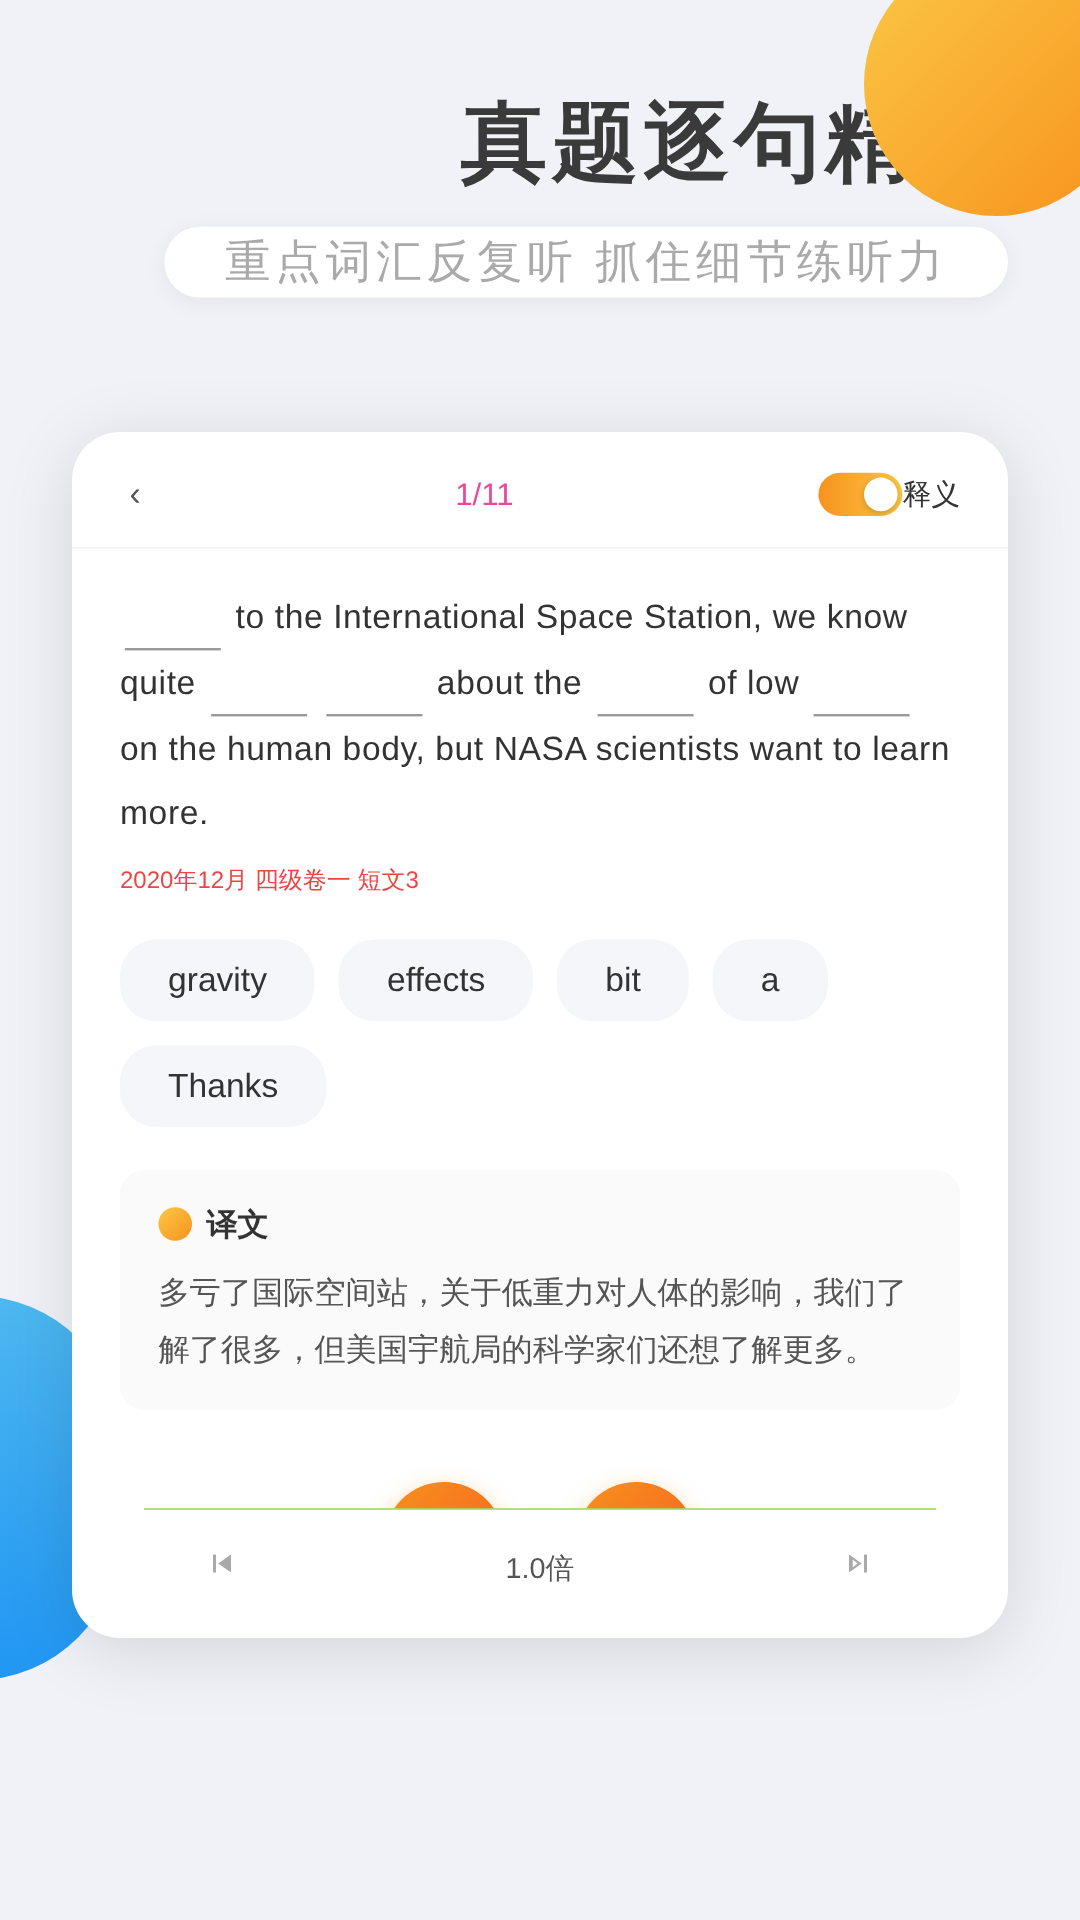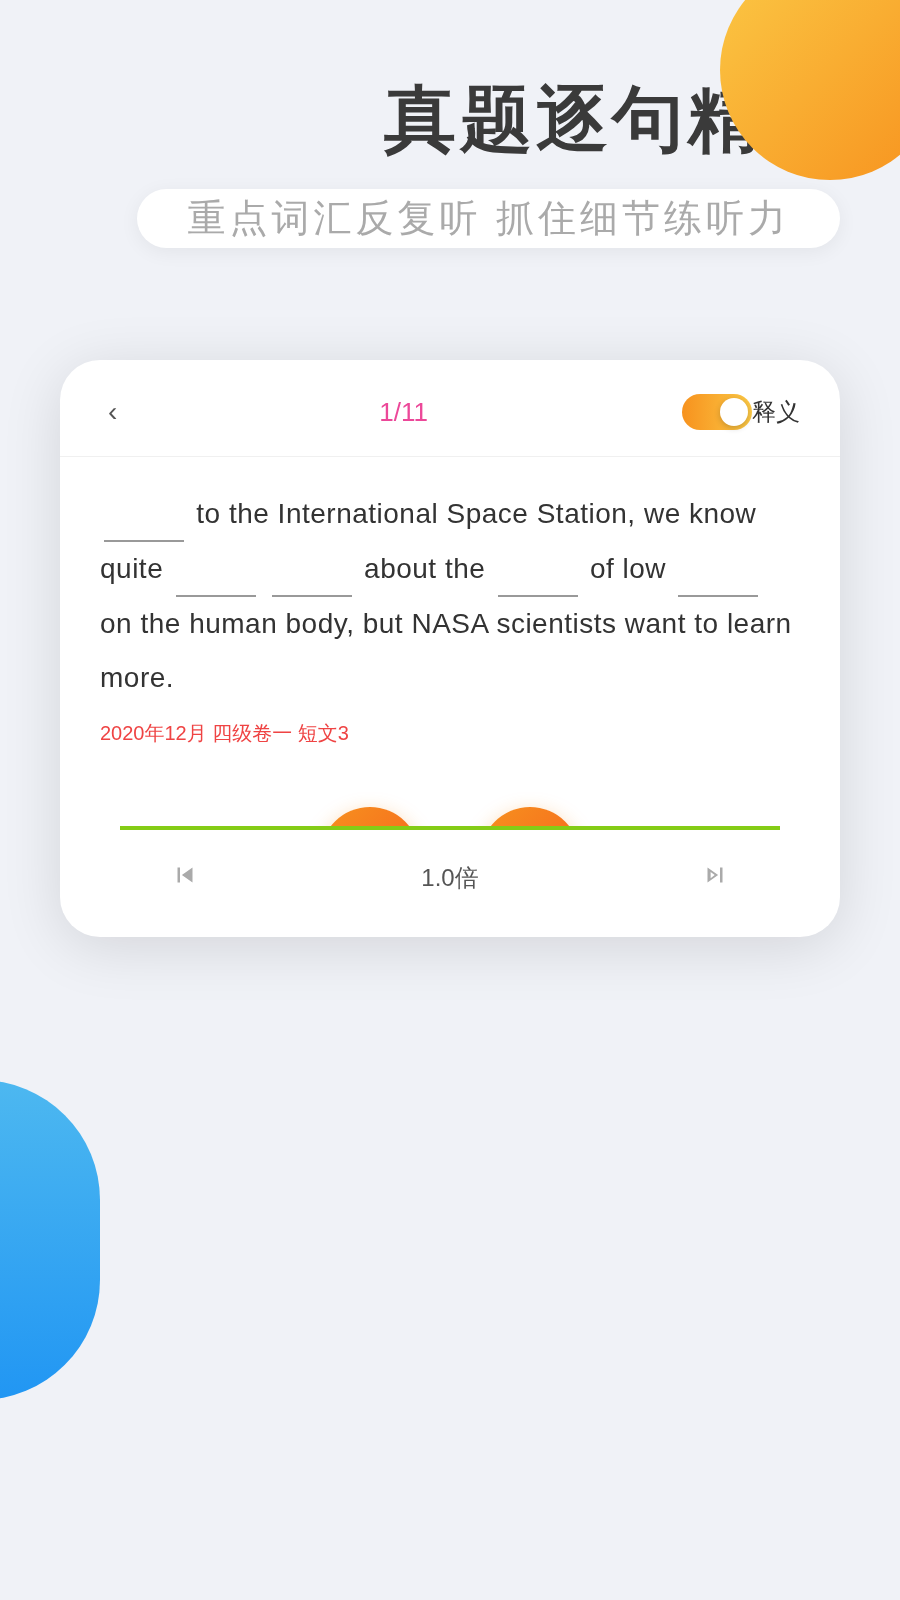--- a/index.html
+++ b/index.html
@@ -232,21 +232,21 @@
       fill: white;
     }
 
     
     .bottom-bar {
       position: absolute;
       bottom: 0;
       left: 60px;
       right: 60px;
       background: white;
-      border-top: 4px solid #84cc16;
+      border-top: 1px solid #84cc16;
       display: flex;
       align-items: center;
       justify-content: space-between;
       padding: 20px 40px 30px 40px;
     }
 
     .nav-btn {
       font-size: 28px;
       color: #aaa;
       cursor: pointer;
@@ -293,21 +293,35 @@
       <span class="blank">&nbsp;</span>
       about the
       <span class="blank">&nbsp;</span>
       of low
       <span class="blank">&nbsp;</span>
       on the human body, but NASA scientists want to learn more.
     </div>
 
     <div class="source-tag">2020年12月 四级卷一 短文3</div>
 
-
+    <div class="word-options">
+      <button class="word-chip">gravity</button>
+      <button class="word-chip">effects</button>
+      <button class="word-chip">bit</button>
+      <button class="word-chip">a</button>
+      <button class="word-chip">Thanks</button>
+    </div>
+
+    <div class="translation-box">
+      <div class="translation-header">
+        <div class="translation-dot"></div>
+        <div class="translation-title">译文</div>
+      </div>
+      <div class="translation-text">多亏了国际空间站，关于低重力对人体的影响，我们了解了很多，但美国宇航局的科学家们还想了解更多。</div>
+    </div>
 
   </div>
 
   <div class="control-area">
     <button class="ctrl-btn">
       <svg viewBox="0 0 24 24">
         <rect x="5" y="4" width="4" height="16" rx="1"></rect>
         <rect x="15" y="4" width="4" height="16" rx="1"></rect>
       </svg>
     </button>

